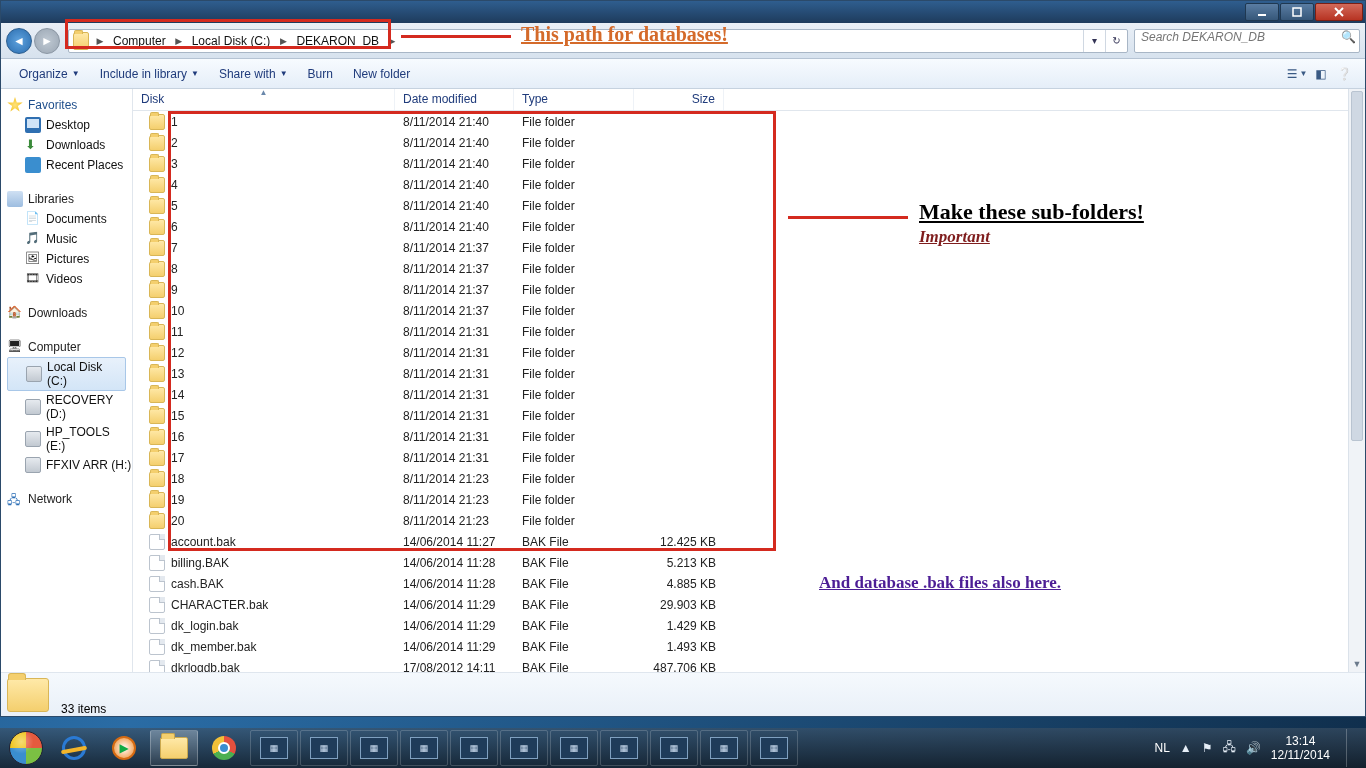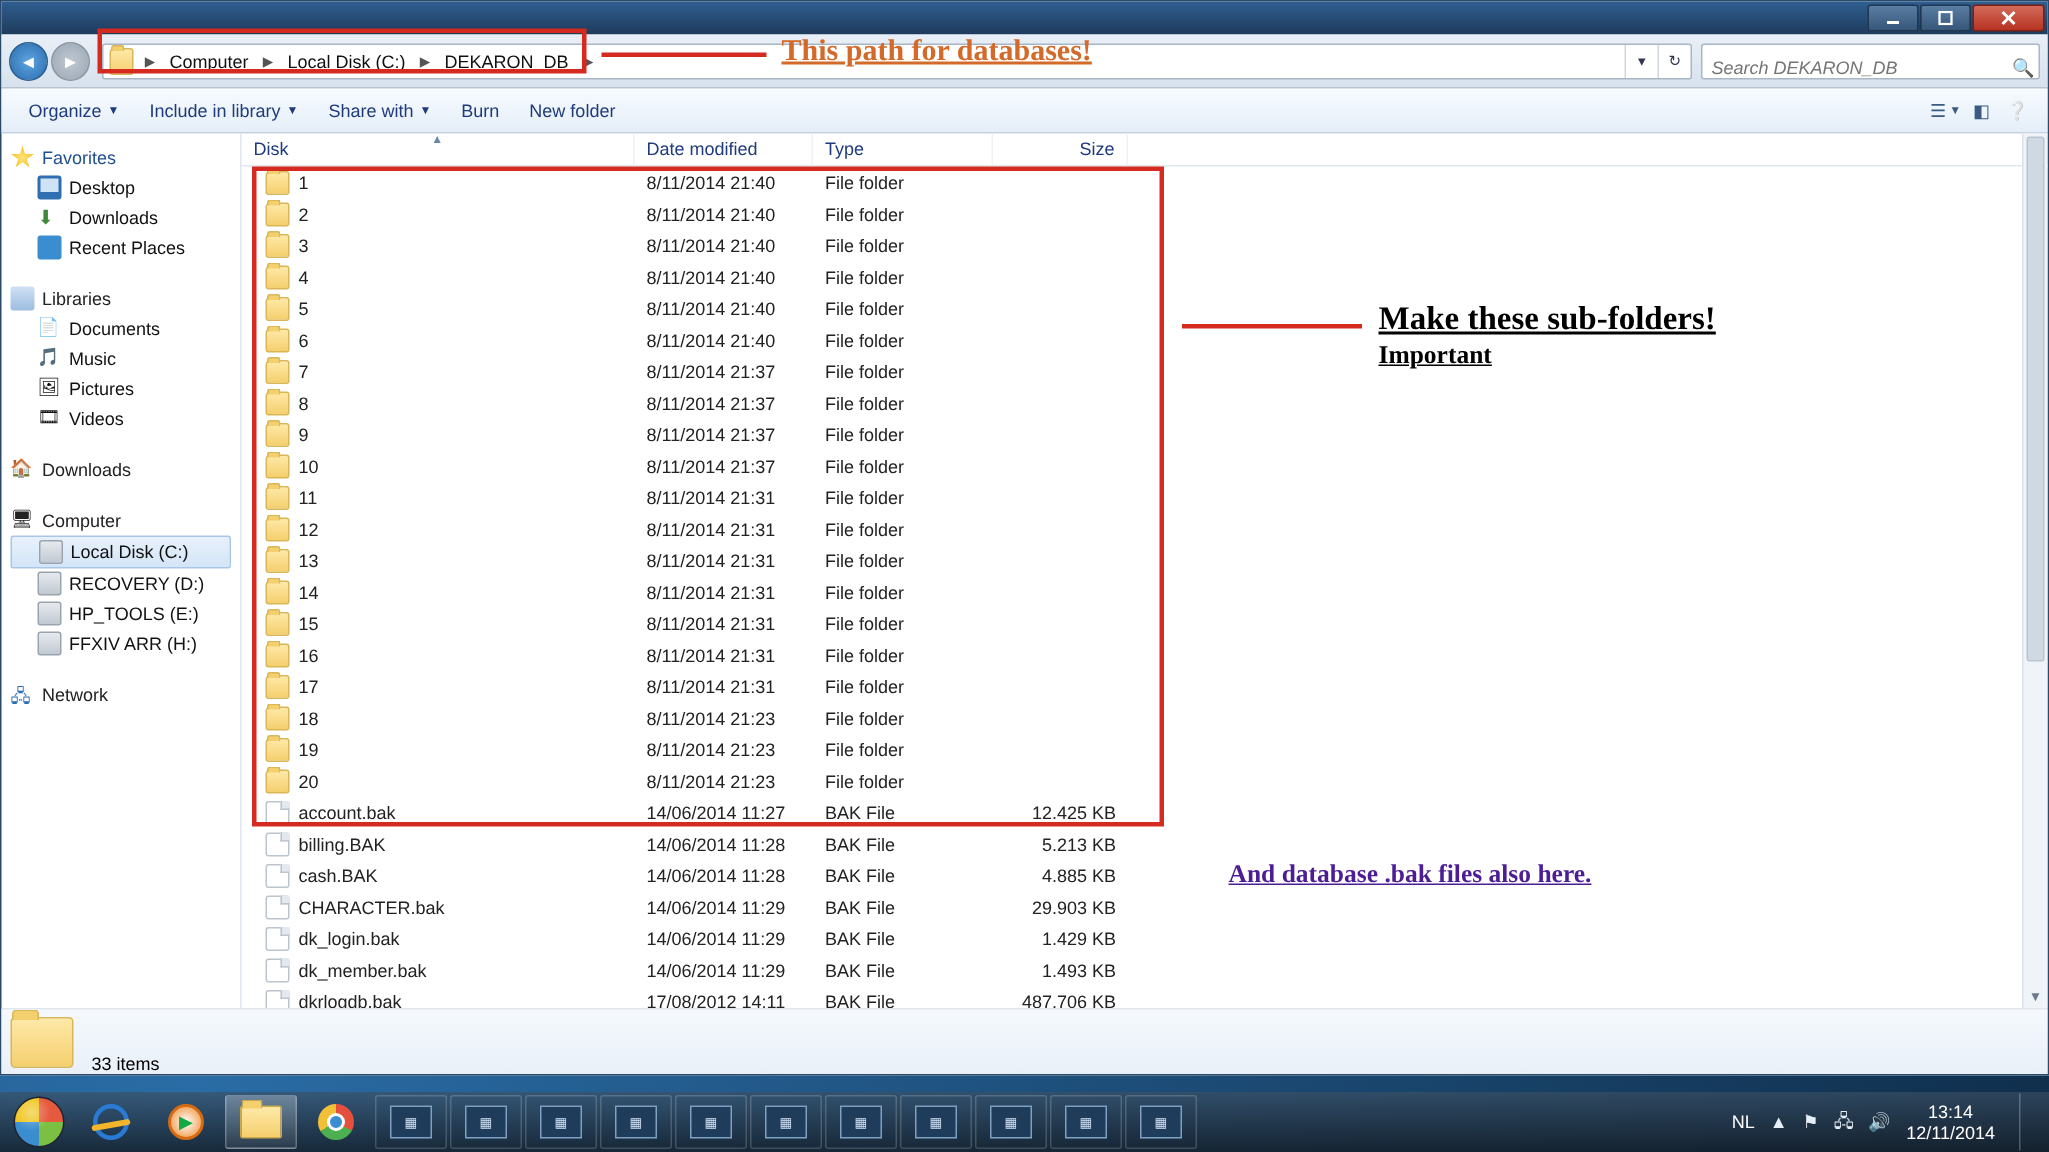--- a/index.html
+++ b/index.html
@@ -45,33 +45,33 @@
   .navbtn { width:26px; height:26px; border-radius:50%; background: radial-gradient(#5fa3df,#2a6cae);
     border:1px solid #2a5d8f; display:flex; align-items:center; justify-content:center; color:#fff; margin-right:2px;}
   .navbtn.disabled { background: radial-gradient(#bfc9d3,#9aa6b3); border-color:#8a96a3;}
   .addrwrap { flex:1; margin:0 6px; display:flex; align-items:center; height:24px; background:#fff; border:1px solid #a8b6c6; border-radius:2px; position:relative; }
   .addrwrap .foldericon { width:20px; height:18px; margin:0 4px; }
   .crumb { display:flex; align-items:center; height:100%; font-size:12px; color:#111; }
   .crumb span.path { padding:0 6px; cursor:default; }
   .crumb span.ar { width:14px; text-align:center; color:#555; font-size:9px;}
   .addrbtns { margin-left:auto; display:flex; height:100%; }
   .addrbtns div { width:22px; border-left:1px solid #d0d8e2; display:flex; align-items:center; justify-content:center; color:#335; font-size:10px;}
-  .searchwrap { width:226px; height:24px; background:#fff; border:1px solid #a8b6c6; border-radius:2px; display:flex; align-items:flex-end; }
+  .searchwrap { width:226px; height:24px; background:#fff; border:1px solid #a8b6c6; border-radius:2px; display:flex; align-items:flex-start; }
   .searchwrap input { flex:1; border:none; outline:none; font-size:12px; font-style:italic; color:#888; padding:0 6px; background:transparent;}
   .searchwrap .mag { width:20px; color:#4a7db5; display:flex; align-items:center; justify-content:center;}
   
   .toolbar { height:30px; background: linear-gradient(#f7fbff,#e5eef8);
     display:flex; align-items:center; padding: 0 8px; border-bottom:1px solid #c6d2df; color:#1f3b7b; font-size:12px;}
   .toolbar .titem { padding:0 10px; display:flex; align-items:center; gap:4px; cursor:default;}
   .toolbar .titem .dd { font-size:8px; }
   .toolbar .spacer { flex:1; }
   .toolbar .ricon { width:24px; display:flex; align-items:center; justify-content:center; color:#3a5a84;}
   
   .body { flex:1; display:flex; min-height:0; }
-  .sidebar { width:160px; border-right:1px solid #e0e6ed; padding:6px 0 6px 6px; overflow:hidden; position:relative;}
+  .sidebar { width:132px; border-right:1px solid #e0e6ed; padding:6px 0 6px 6px; overflow:hidden; position:relative;}
   .sidebar .group { margin-bottom:14px; }
   .sidebar .ghead { display:flex; align-items:center; gap:5px; font-size:12px; color:#222; padding:2px 0;}
   .sidebar .ghead.fav { color:#1f4f8c; }
   .sidebar .node { display:flex; align-items:center; gap:5px; padding:2px 0 2px 18px; font-size:12px; color:#111;}
   .sidebar .node.sel { background: linear-gradient(#e8f1fb,#d3e5f7); border:1px solid #a8c7e8; border-radius:2px; margin-right:6px;}
   
   .ico { width:16px; height:16px; display:inline-block; border-radius:2px; flex:0 0 16px; }
   .ico.star { background: radial-gradient(#ffe27a,#f0b400); clip-path: polygon(50% 0,61% 35%,98% 35%,68% 57%,79% 91%,50% 70%,21% 91%,32% 57%,2% 35%,39% 35%); }
   .ico.desk { background:#2f6fb1; position:relative;}
   .ico.desk::after{content:"";position:absolute;left:2px;top:2px;right:2px;bottom:5px;background:#cfe3f7;}
@@ -562,21 +562,21 @@
     <span>33 items</span>
   </div>
 
   <div class="annot-redbox" style="left:64px; top:18px; width:326px; height:30px;"></div>
   <div class="annot-line" style="left:400px; top:34px; width:110px;"></div>
   <div class="annot-text" style="left:520px; top:22px; color:#d46a2a; font-size:20px; text-decoration:underline;">This path for databases!</div>
 
   <div class="annot-redbox" style="left:167px; top:110px; width:608px; height:440px;"></div>
   <div class="annot-line" style="left:787px; top:215px; width:120px;"></div>
   <div class="annot-text" style="left:918px; top:198px; color:#000; font-size:22px; text-decoration:underline;">Make these sub-folders!</div>
-  <div class="annot-text" style="left:918px; top:226px; color:#000000; font-size:17px; text-decoration:underline;">Important</div>
+  <div class="annot-text" style="left:918px; top:226px; color:#7f1d1d; font-size:17px; font-style:italic; text-decoration:underline;">Important</div>
 
   <div class="annot-text" style="left:818px; top:572px; color:#4c1d95; font-size:17px; text-decoration:underline;">And database .bak files also here.</div>
 </div>
 
 <div class="taskbar">
   <div class="start">
       <div class="orb"></div>
     </div>
   <div class="tb">
       <div class="ie"></div>

